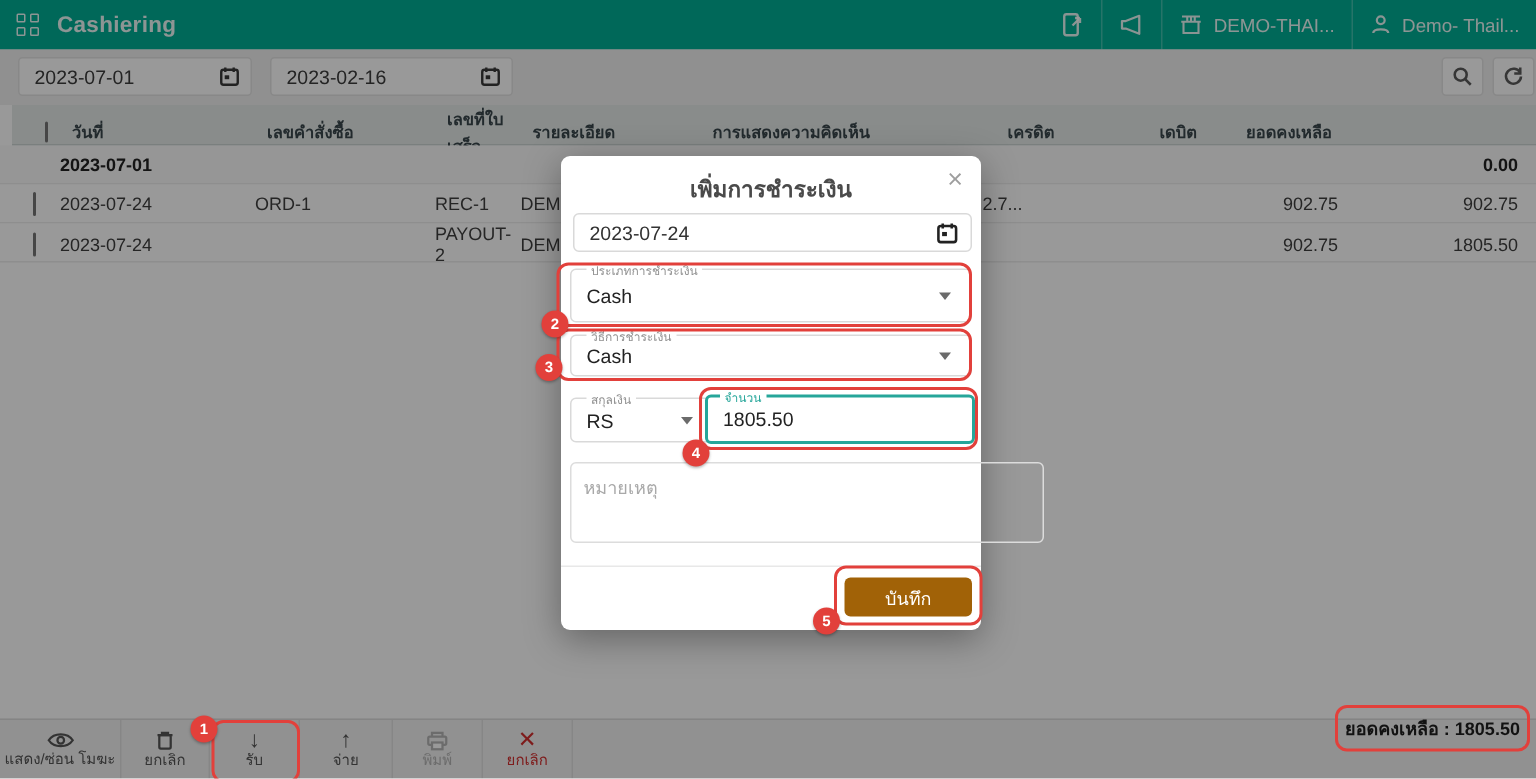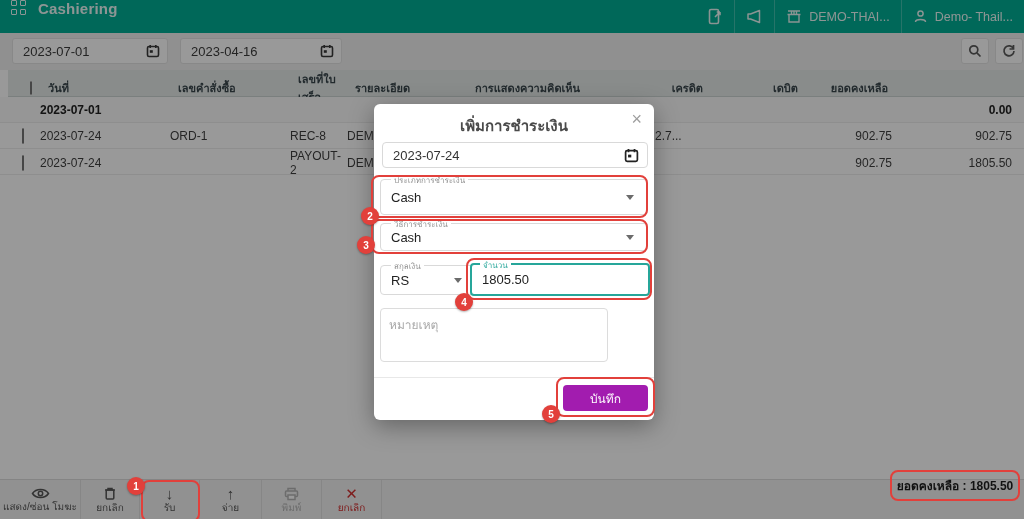--- a/index.html
+++ b/index.html
@@ -2,21 +2,21 @@
 <html><head>
 <meta charset="utf-8">
 <style>
   * { margin:0; padding:0; box-sizing:border-box; }
   html,body { width:1024px; height:519px; }
   body { font-family:"Liberation Sans","DejaVu Sans",sans-serif; }
   .screen { position:relative; width:1024px; height:519px; background:#fff; overflow:hidden; }
 
   
   .appbar { position:absolute; left:0; top:0; width:1024px; height:33px; background:#00AD94;
-            display:flex; align-items:flex-start; color:rgba(255,255,255,.92); }
+            display:flex; align-items:center; color:rgba(255,255,255,.92); }
   .grid-icon { width:15px; height:15px; margin-left:11px; display:grid;
                grid-template-columns:6px 6px; grid-template-rows:6px 6px; gap:3px; }
   .grid-icon span { border:1.8px solid rgba(255,255,255,.92); border-radius:1px; }
   .appbar-title { font-size:15px; font-weight:bold; margin-left:12px; letter-spacing:.2px; }
   .appbar-right { margin-left:auto; display:flex; align-items:center; height:100%; }
   .abtn { display:flex; align-items:center; height:100%; padding:0 11px; cursor:pointer; }
   .abtn svg { display:block; }
   .abtn-label { font-size:12.5px; margin-left:7px; white-space:nowrap; }
   .abar-divider { width:1px; height:100%; background:rgba(255,255,255,.25); }
 
@@ -73,24 +73,24 @@
                     background:#fff; padding:0 3px; white-space:nowrap; }
   .ofield .fvalue { position:absolute; left:10px; top:0; bottom:0; display:flex; align-items:center;
                     font-size:13px; color:#222; }
   .ofield .caret { position:absolute; right:4px; top:50%; margin-top:-2px; }
   .ofield.focused { border:2px solid #26A69A; }
   .ofield.focused .flabel { color:#26A69A; left:8px; }
   .f-type   { left:6px;  top:75px;  width:268px; height:36px; }
   .f-method { left:6px;  top:119px; width:268px; height:28px; }
   .f-curr   { left:6px;  top:161px; width:96px;  height:30px; }
   .f-amount { left:96px; top:159px; width:180px; height:33px; }
-  .m-note { position:absolute; left:6px; top:204px; width:228px; height:54px; border:1px solid #DCDCDC;
+  .m-note { position:absolute; left:6px; top:204px; width:316px; height:54px; border:1px solid #DCDCDC;
             border-radius:4px; font-size:12px; color:#A9A9A9; padding:6px 8px; }
   .m-divider { position:absolute; left:0; top:273px; width:280px; border-top:1px solid #E8E8E8; }
-  .save-btn { position:absolute; left:189px; top:281px; width:85px; height:26px; background:#a21caf;
+  .save-btn { position:absolute; left:189px; top:281px; width:85px; height:26px; background:#a16207;
               color:#fff; font-size:12px; border:none; border-radius:4px; display:flex;
               align-items:center; justify-content:center; cursor:pointer; }
 
   
   .anno { position:absolute; border:2px solid #E2403B; border-radius:8px; z-index:30; }
   .badge { position:absolute; width:18px; height:18px; border-radius:50%; background:#E2403B;
            color:#fff; font-size:10px; font-weight:bold; display:flex; align-items:center;
            justify-content:center; z-index:31; box-shadow:0 1px 2px rgba(0,0,0,.3); }
   .b1 { left:141px; top:480px; width:59px;  height:42px; }
   .b2 { left:371px; top:175px; width:277px; height:43px; }
@@ -146,21 +146,21 @@
   <div class="filterbar">
     <div class="fld" style="left:12px; width:156px;">
       <span class="txt">2023-07-01</span>
       <svg width="14" height="14" viewBox="0 0 14 14">
         <rect x="1.5" y="2.5" width="11" height="10" rx="1.5" fill="none" stroke="#3A3A3A" stroke-width="1.6"></rect>
         <path d="M4.2 1 L4.2 4 M9.8 1 L9.8 4" stroke="#3A3A3A" stroke-width="1.6"></path>
         <rect x="3.8" y="6.2" width="3" height="2.6" fill="#3A3A3A"></rect>
       </svg>
     </div>
     <div class="fld" style="left:180px; width:162px;">
-      <span class="txt">2023-04-16</span>
+      <span class="txt">2023-02-16</span>
       <svg width="14" height="14" viewBox="0 0 14 14">
         <rect x="1.5" y="2.5" width="11" height="10" rx="1.5" fill="none" stroke="#3A3A3A" stroke-width="1.6"></rect>
         <path d="M4.2 1 L4.2 4 M9.8 1 L9.8 4" stroke="#3A3A3A" stroke-width="1.6"></path>
         <rect x="3.8" y="6.2" width="3" height="2.6" fill="#3A3A3A"></rect>
       </svg>
     </div>
     <div class="icon-btn" style="left:961px;">
       <svg width="14" height="14" viewBox="0 0 14 14">
         <circle cx="5.8" cy="5.8" r="4" fill="none" stroke="#5A5A5A" stroke-width="1.7"></circle>
         <path d="M8.9 8.9 L12.5 12.5" stroke="#5A5A5A" stroke-width="1.7"></path>
@@ -196,21 +196,21 @@
         <div></div>
         <div></div>
       <div class="cell-num pr2"></div>
       <div class="cell-num"></div>
       <div class="cell-num pr12">0.00</div>
     </div>
     <div class="tr row">
       <div><span class="checkbox"></span></div>
       <div>2023-07-24</div>
       <div>ORD-1</div>
-      <div>REC-8</div>
+      <div>REC-1</div>
       <div>DEMO</div>
       <div></div>
       <div><span class="comment-offset">2.7...</span></div>
       <div class="cell-num pr2"></div>
       <div class="cell-num">902.75</div>
       <div class="cell-num pr12">902.75</div>
     </div>
     <div class="tr row">
       <div><span class="checkbox"></span></div>
       <div>2023-07-24</div>

